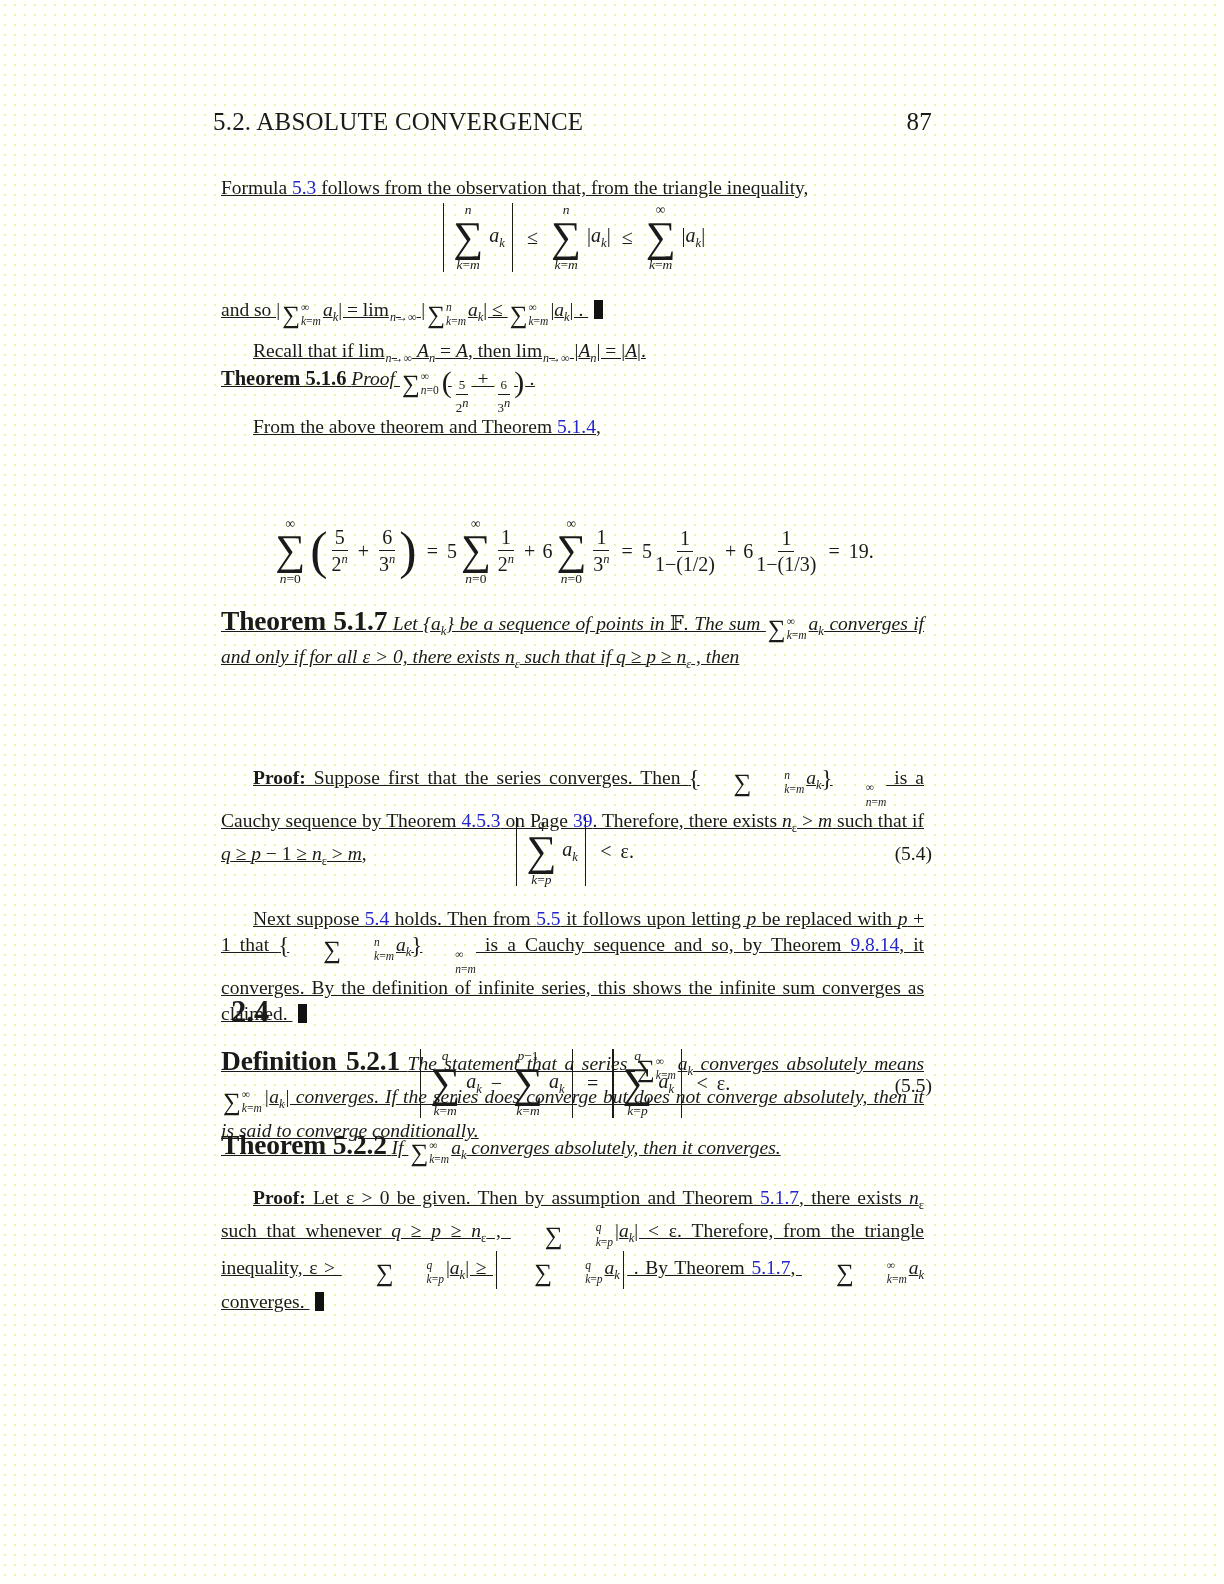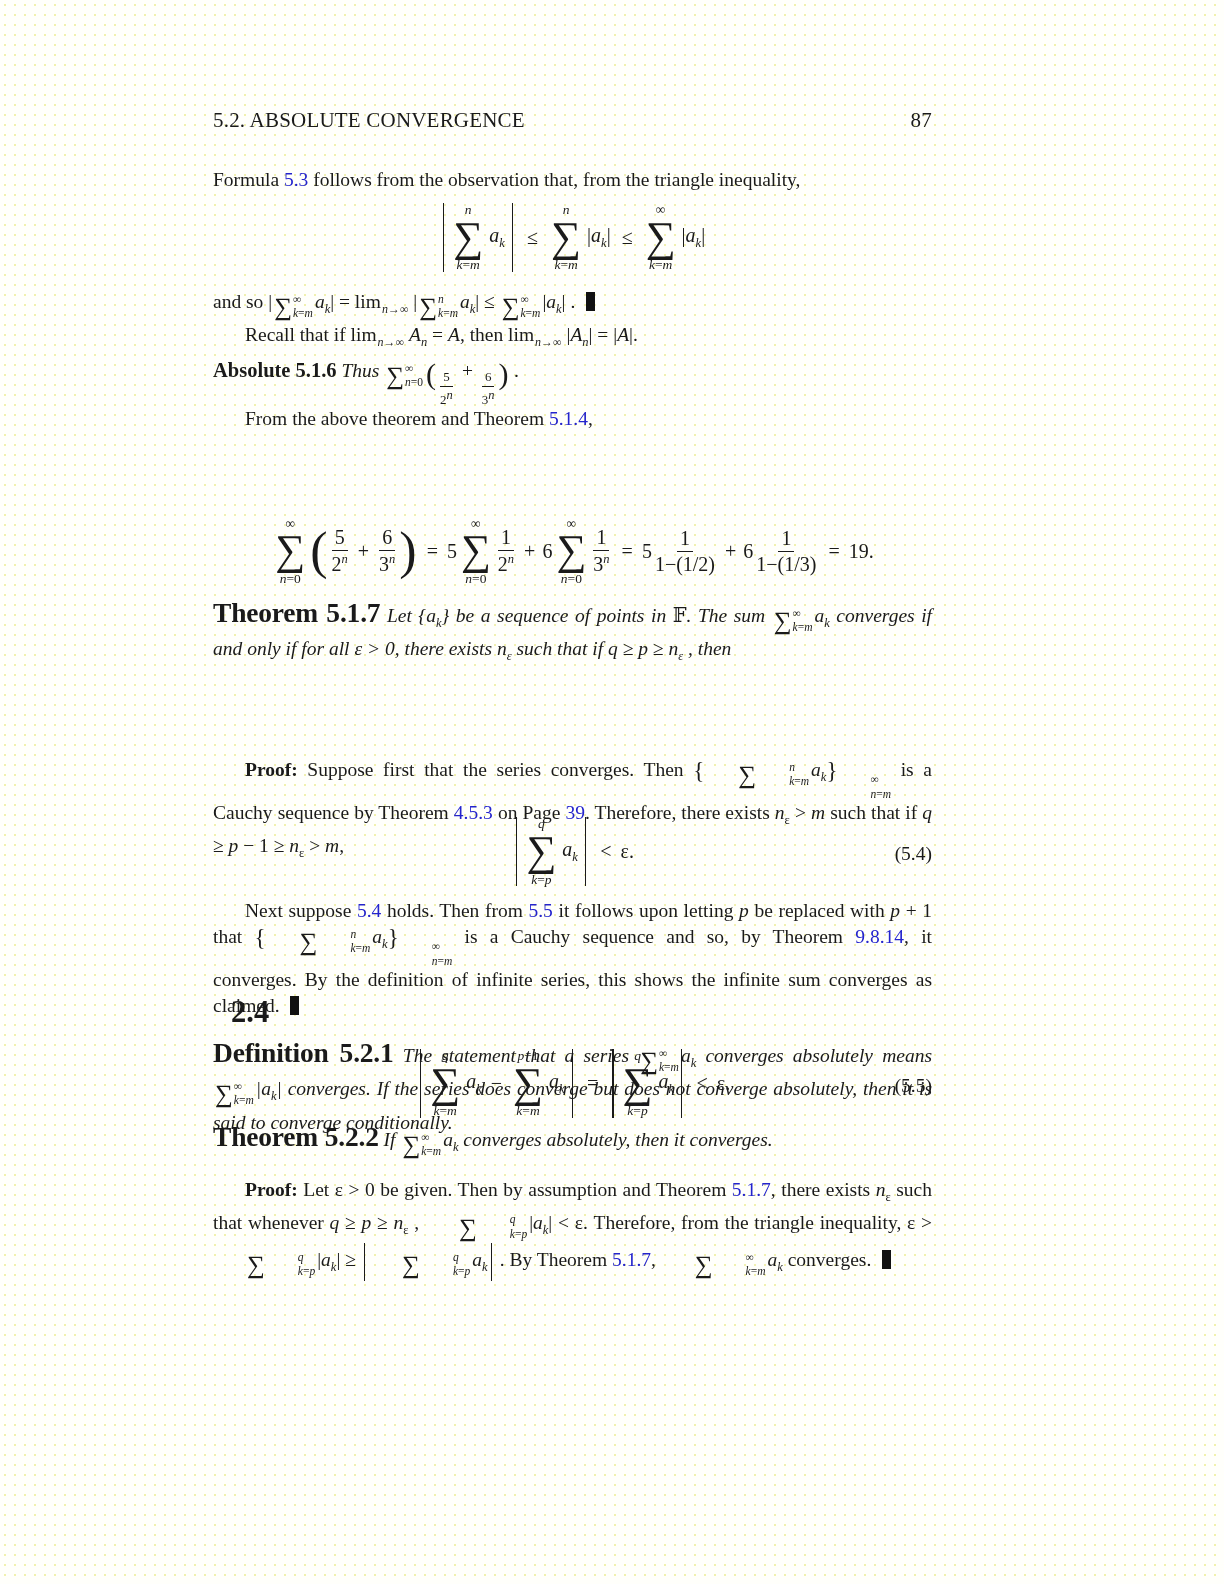--- a/index.html
+++ b/index.html
@@ -4,25 +4,25 @@
 <style>
   html,body{margin:0;padding:0;}
   .page{position:relative;width:1224px;height:1584px;overflow:hidden;
     background-color:#fffffb;
     background-image:radial-gradient(circle,#f1f1ad 0.9px,rgba(255,255,255,0) 1.4px);
     background-size:10px 10px;
     font-family:"Liberation Serif","DejaVu Serif","DejaVu Sans",serif;
     color:#1a1a1a;}
   .tb{position:absolute;left:213px;top:0;width:719px;}
   .blk{position:absolute;left:0;right:0;}
-  p{margin:0;}
+  p{margin:8px;text-decoration:underline;}
   .body{font-size:19.5px;line-height:26px;text-align:justify;}
   .tight{line-height:23.8px;}
   .ind{text-indent:32px;}
-  .runhead{display:flex;justify-content:space-between;font-size:21px;letter-spacing:0.2px;}
+  .runhead{display:flex;justify-content:space-between;font-size:25px;letter-spacing:0.2px;}
   a.ref{color:#2424cc;text-decoration:none;cursor:pointer;}
   .qed{display:inline-block;width:9px;height:19px;background:#111;vertical-align:-3px;margin-left:6px;}
   
   .S{display:inline-flex;align-items:center;font-style:normal;vertical-align:-7px;line-height:1;margin:0 2px;}
   .Sg{font-size:25px;font-style:normal;}
   .Sx{display:inline-flex;flex-direction:column;align-items:flex-start;font-size:11.5px;line-height:1;row-gap:3px;font-style:normal;vertical-align:-7px;margin-left:1px;}
   .St,.Sb{display:block;}
   
   .D{display:inline-flex;flex-direction:column;align-items:center;font-style:normal;line-height:1;margin:0 4px;}
   .Dt{font-size:13.5px;margin-bottom:3px;}
@@ -117,22 +117,22 @@
             <span class="Sx">
               <span class="St">∞</span>
               <span class="Sb"><i>k</i>=<i>m</i></span>
             </span>
           </span>|<i>a</i><sub><i>k</i></sub>| . <span class="qed"></span></p>
       <p class="body ind">Recall that if lim<span class="lsub"><i>n</i>→∞</span> <i>A</i><sub><i>n</i></sub> = <i>A</i>, then lim<span class="lsub"><i>n</i>→∞</span> |<i>A</i><sub><i>n</i></sub>| = |<i>A</i>|.</p>
     </div>
 
     <div class="blk" style="top:357px">
       <p class="body">
-        <span class="exhead">Absolute 5.1.6</span>
-        <span class="thmbody"><i>Thus</i> <span class="S">
+        <span class="exhead">Theorem 5.1.6</span>
+        <span class="thmbody"><i>Proof</i> <span class="S">
               <span class="Sg">∑</span>
               <span class="Sx">
                 <span class="St">∞</span>
                 <span class="Sb"><i>n</i>=0</span>
               </span>
             </span><span class="Pm">(</span><span class="F Fs">
               <span class="Fn">5</span>
               <span class="Fd">2<sup><i>n</i></sup></span>
             </span> + <span class="F Fs">
               <span class="Fn">6</span>

